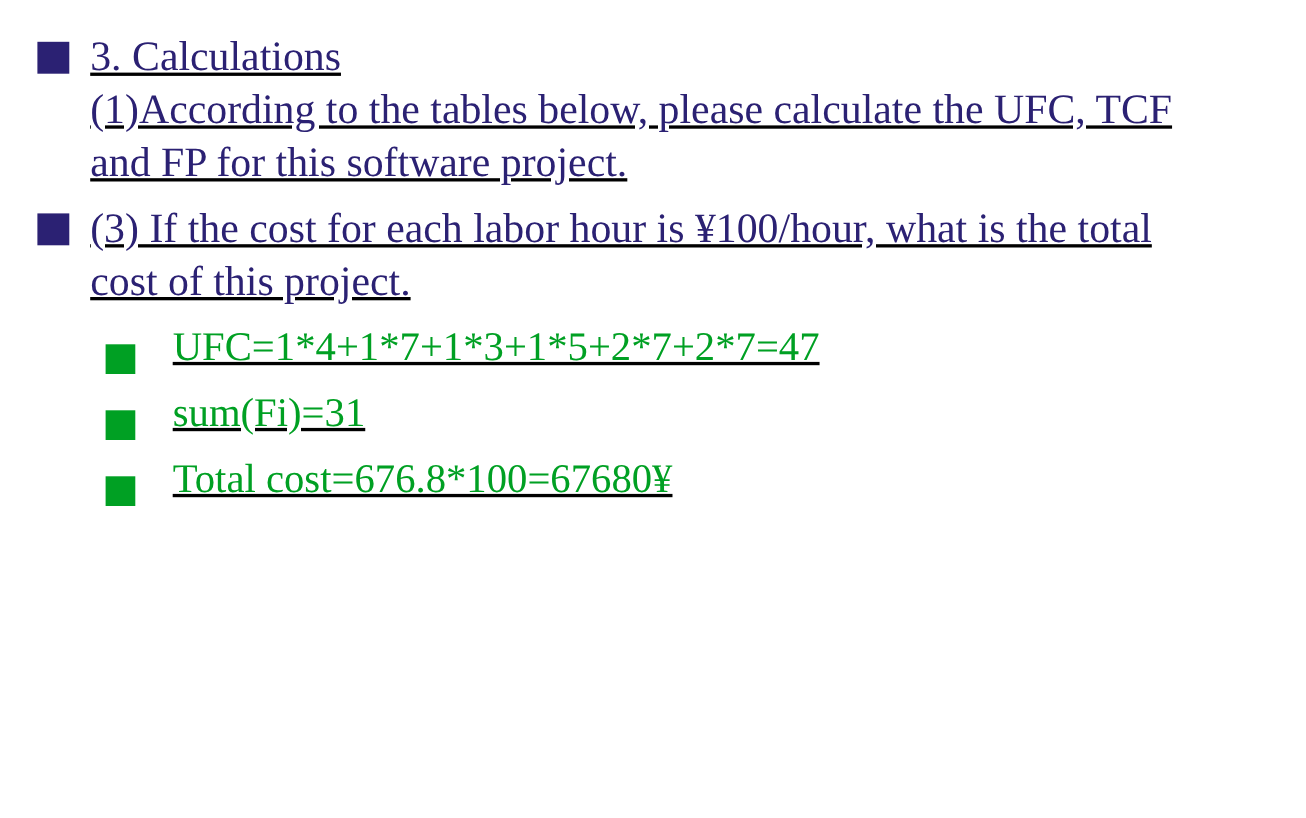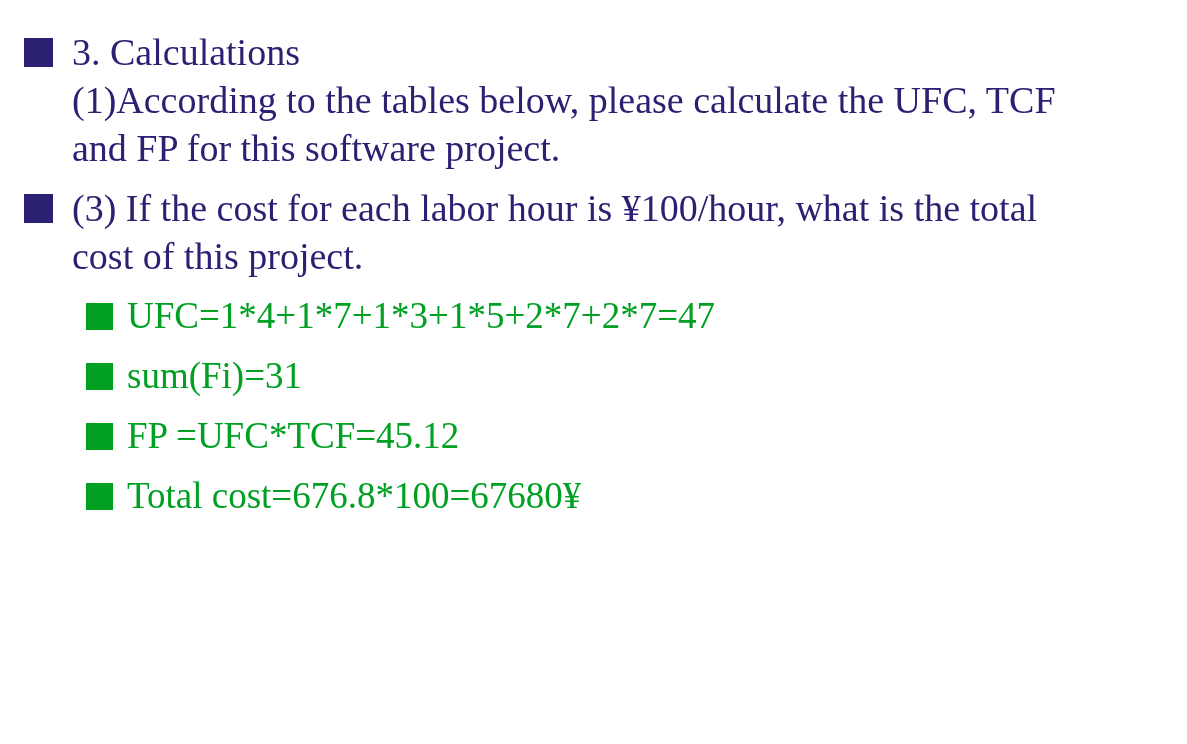--- a/index.html
+++ b/index.html
@@ -8,21 +8,22 @@
     background: #ffffff;
   }
   .slide {
     position: relative;
     width: 1187px;
     height: 744px;
     background: #ffffff;
     overflow: hidden;
     font-family: "Liberation Serif", "DejaVu Serif", serif;
     box-sizing: border-box;
-    padding: 28px 20px 0 24px;
+    padding: 28px 20px 0 34px;
+    text-decoration: underline;
   }
   
   .bullet-l1 {
     display: flex;
     align-items: flex-start;
     margin-bottom: 12px;
   }
   .sq-l1 {
     flex: 0 0 auto;
     width: 29px;
@@ -38,22 +39,23 @@
     white-space: pre-line;
     max-width: 1110px;
   }
   
   .sub-list {
     margin-left: 62px;
     margin-top: 0;
   }
   .bullet-l2 {
     display: flex;
-    align-items: flex-start;
+    align-items: flex-end;
     margin-bottom: 12px;
+    gap: 20px;
   }
   .sq-l2 {
     flex: 0 0 auto;
     width: 27px;
     height: 27px;
     background: #00A023;
     margin-top: 11px;
     margin-right: 14px;
   }
   .text-l2 {
@@ -88,24 +90,20 @@
       <span class="sq-l2"></span>
       <div class="text-l2">UFC=1*4+1*7+1*3+1*5+2*7+2*7=47</div>
     </div>
 
     <div class="bullet-l2">
       <span class="sq-l2"></span>
       <div class="text-l2">sum(Fi)=31</div>
     </div>
 
 
-    <div class="bullet-l2">
-      <span class="sq-l2"></span>
-      <div class="text-l2">FP =UFC*TCF=45.12</div>
-    </div>
 
 
     <div class="bullet-l2">
       <span class="sq-l2"></span>
       <div class="text-l2">Total cost=676.8*100=67680¥</div>
     </div>
 
   </div>
 </div>
 

